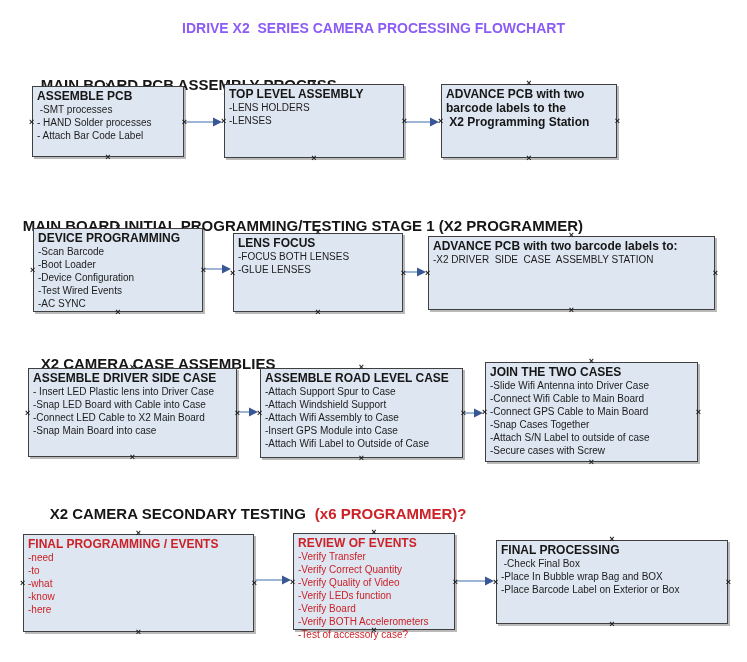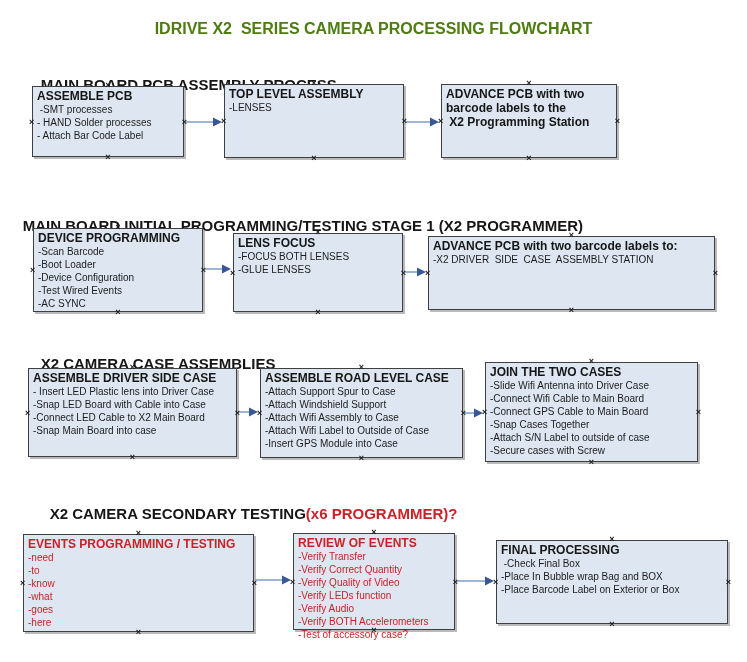--- a/index.html
+++ b/index.html
@@ -1,21 +1,21 @@
 <!DOCTYPE html>
 <html><head>
 <meta charset="utf-8">
 <style>
   html,body{margin:0;padding:0;background:#fff;}
   body{font-family:"Liberation Sans", sans-serif; color:#111;}
   .canvas{position:relative;width:747px;height:662px;background:#ffffff;overflow:hidden;}
   .page-title{position:absolute;top:20px;left:0;width:100%;text-align:center;
-    font-size:16px;font-weight:bold;white-space:pre;color:#4d7c0f;}
+    font-size:14px;font-weight:bold;white-space:pre;color:#8b5cf6;}
   .sec-heading{position:absolute;font-size:15px;font-weight:bold;white-space:pre;color:#161616;}
-  .sec-heading .suffix{color:var(--red,#cc2127);}
+  .sec-heading .suffix{color:var(--red,#cc2127);margin-left:9px;}
   .box{position:absolute;background:var(--box-fill,#dde6f1);
     border:1.5px solid var(--box-border,#3f3f3f);
     box-shadow:2px 2px 0 rgba(130,130,130,.55);
     padding:2px 4px;box-sizing:border-box;overflow:visible;}
   .box-title div{font-size:12px;font-weight:bold;line-height:14px;white-space:pre;color:#161616;}
   .box-items div{font-size:10px;line-height:13px;white-space:pre;color:#1c1c1c;}
   .box.red .box-title div,.box.red .box-items div{color:var(--red,#cc2127);}
   .anchor{position:absolute;font-size:9px;line-height:9px;font-weight:bold;color:#1a1a1a;z-index:3;}
   .anchor.a-t{top:-6px;left:50%;transform:translateX(-50%);}
   .anchor.a-b{bottom:-6px;left:50%;transform:translateX(-50%);}
@@ -47,20 +47,21 @@
   <span class="anchor a-t">×</span>
       <span class="anchor a-b">×</span>
       <span class="anchor a-l">×</span>
       <span class="anchor a-r">×</span>
     </div>
   <div class="box" style="left:224px;top:84px;width:180px;height:74px">
     <div class="box-title">
         <div>TOP LEVEL ASSEMBLY</div>
       </div>
     <div class="box-items">
+        <div>-LENS HOLDERS</div>
         <div>-LENSES</div>
       </div>
   <span class="anchor a-t">×</span>
       <span class="anchor a-b">×</span>
       <span class="anchor a-l">×</span>
       <span class="anchor a-r">×</span>
     </div>
   <div class="box" style="left:441px;top:84px;width:176px;height:74px">
     <div class="box-title">
         <div>ADVANCE PCB with two</div>
@@ -138,22 +139,22 @@
       <span class="anchor a-r">×</span>
     </div>
   <div class="box" style="left:260px;top:368px;width:203px;height:90px">
     <div class="box-title">
         <div>ASSEMBLE ROAD LEVEL CASE</div>
       </div>
     <div class="box-items">
         <div>-Attach Support Spur to Case</div>
         <div>-Attach Windshield Support</div>
         <div>-Attach Wifi Assembly to Case</div>
+        <div>-Insert GPS Module into Case</div>
         <div>-Attach Wifi Label to Outside of Case</div>
-        <div>-Insert GPS Module into Case</div>
       </div>
   <span class="anchor a-t">×</span>
       <span class="anchor a-b">×</span>
       <span class="anchor a-l">×</span>
       <span class="anchor a-r">×</span>
     </div>
   <div class="box" style="left:485px;top:362px;width:213px;height:100px">
     <div class="box-title">
         <div>JOIN THE TWO CASES</div>
       </div>
@@ -169,45 +170,44 @@
       <span class="anchor a-b">×</span>
       <span class="anchor a-l">×</span>
       <span class="anchor a-r">×</span>
     </div>
 
   <div class="sec-heading" style="left:33px;top:488px">
     <span>X2 CAMERA SECONDARY TESTING</span><span class="suffix">(x6 PROGRAMMER)?</span>
   </div>
   <div class="box red" style="left:23px;top:534px;width:231px;height:98px">
     <div class="box-title">
-        <div>EVENTS PROGRAMMING / TESTING</div>
+        <div>FINAL PROGRAMMING / EVENTS</div>
       </div>
     <div class="box-items">
         <div>-need</div>
         <div>-to</div>
+        <div>-what</div>
         <div>-know</div>
-        <div>-what</div>
-        <div>-goes</div>
         <div>-here</div>
       </div>
   <span class="anchor a-t">×</span>
       <span class="anchor a-b">×</span>
       <span class="anchor a-l">×</span>
       <span class="anchor a-r">×</span>
     </div>
   <div class="box red" style="left:293px;top:533px;width:162px;height:97px">
     <div class="box-title">
         <div>REVIEW OF EVENTS</div>
       </div>
     <div class="box-items">
         <div>-Verify Transfer</div>
         <div>-Verify Correct Quantity</div>
         <div>-Verify Quality of Video</div>
         <div>-Verify LEDs function</div>
-        <div>-Verify Audio</div>
+        <div>-Verify Board</div>
         <div>-Verify BOTH Accelerometers</div>
         <div>-Test of accessory case?</div>
       </div>
   <span class="anchor a-t">×</span>
       <span class="anchor a-b">×</span>
       <span class="anchor a-l">×</span>
       <span class="anchor a-r">×</span>
     </div>
   <div class="box" style="left:496px;top:540px;width:232px;height:84px">
     <div class="box-title">

